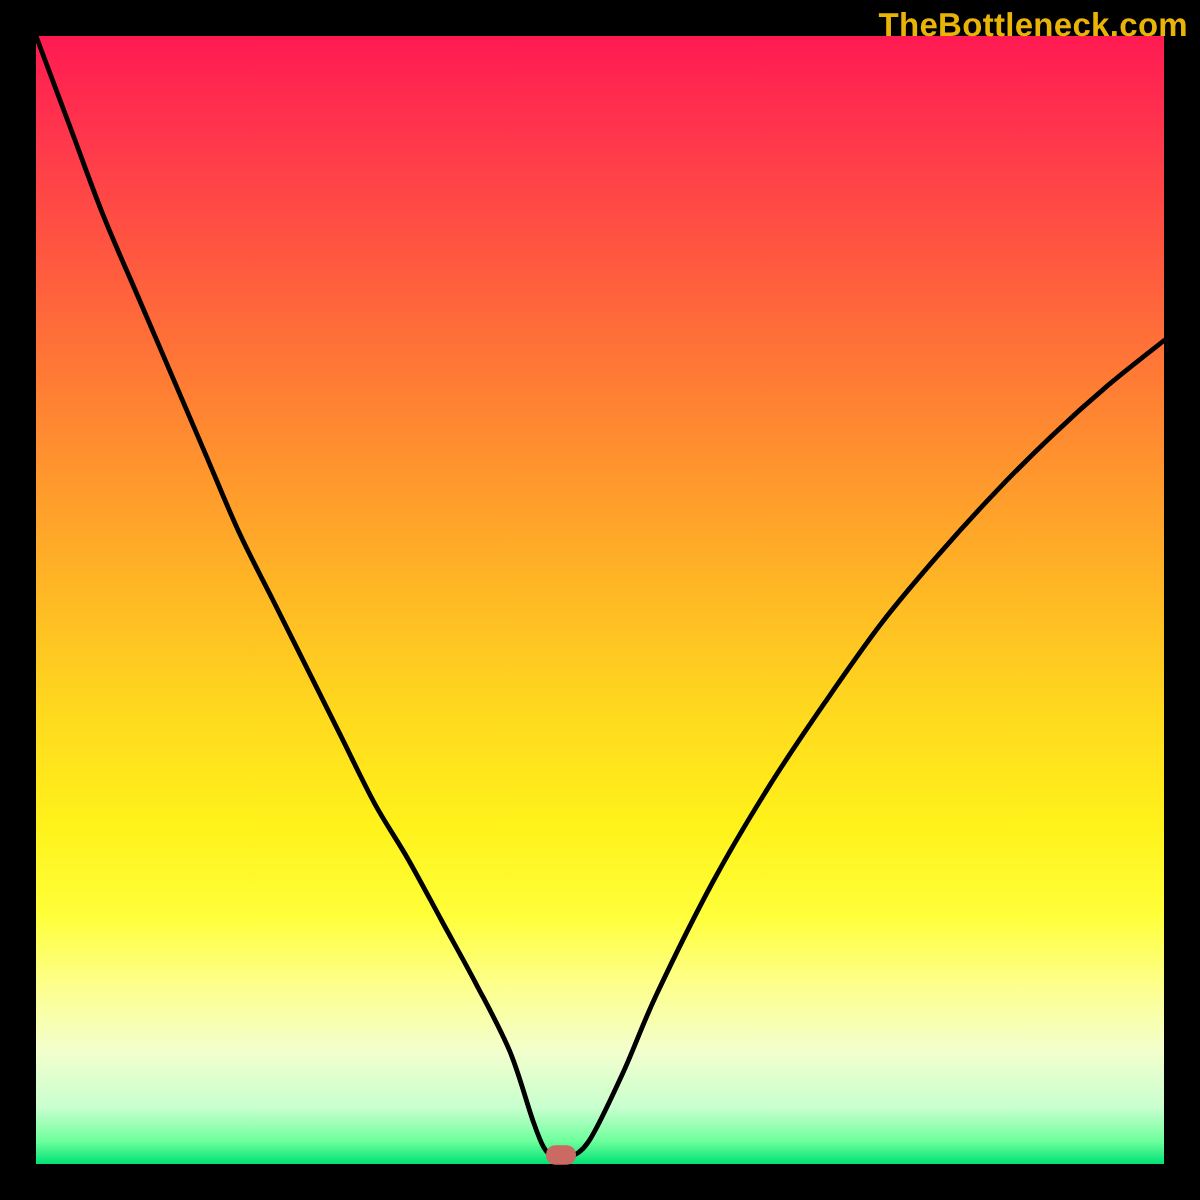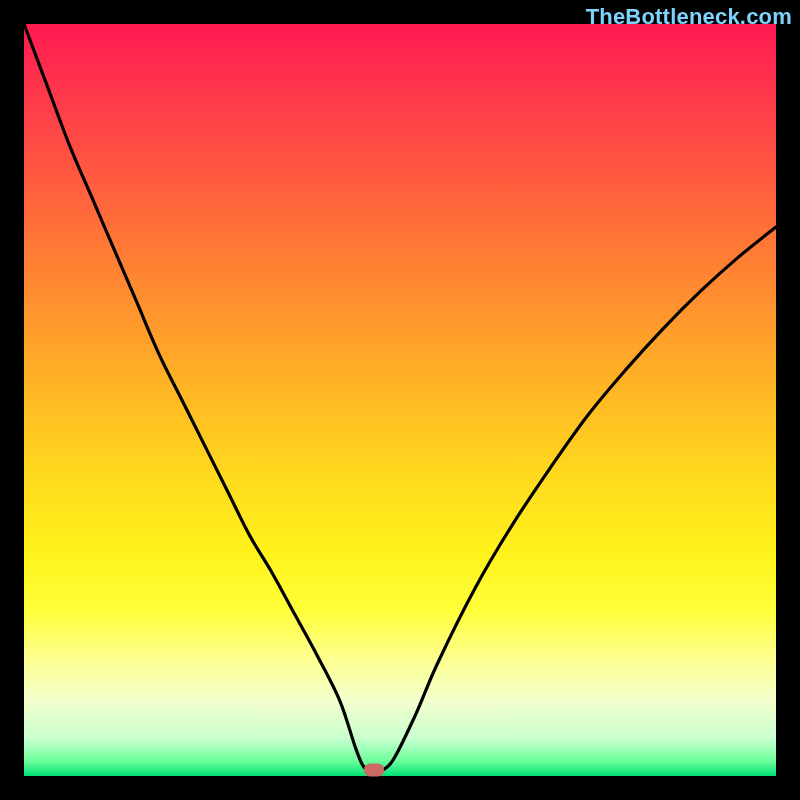--- a/index.html
+++ b/index.html
@@ -31,21 +31,21 @@
       #f3ffcd 90%,
       #c8ffce 95%,
       #6dff9c 98%,
       #00e176 100%
     );
   }
   .watermark {
     position: absolute;
     top: 4px;
     right: 8px;
-    color: #7dd3fc;
+    color: #eab308;
     font-size: 22px;
     font-weight: 600;
     letter-spacing: 0.2px;
     z-index: 5;
   }
   svg.curve {
     position: absolute;
     left: 0;
     top: 0;
     width: 752px;

